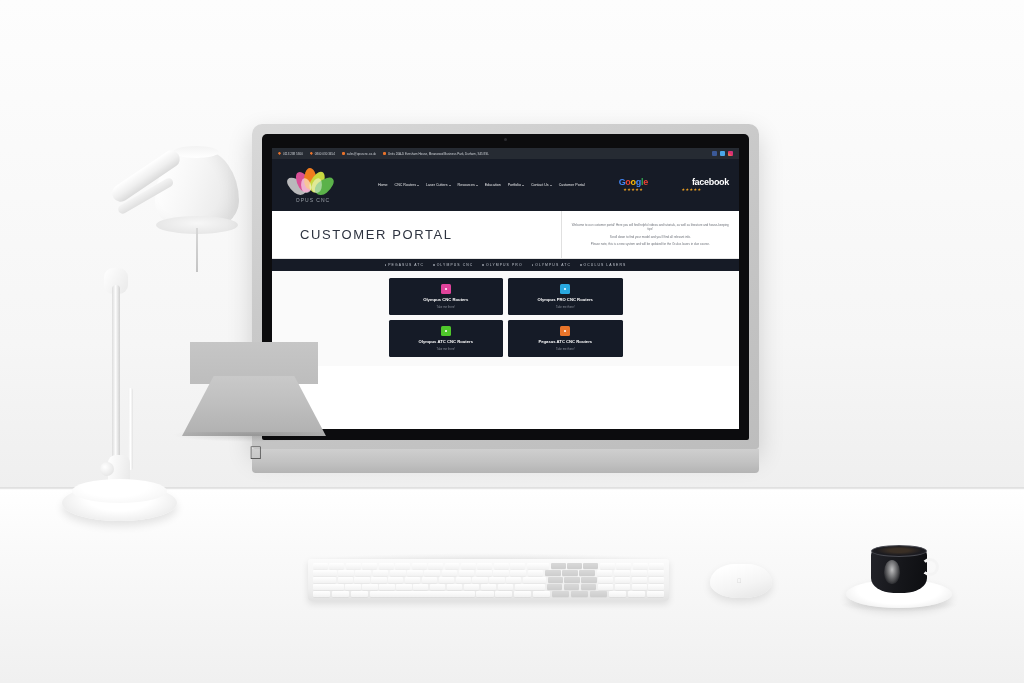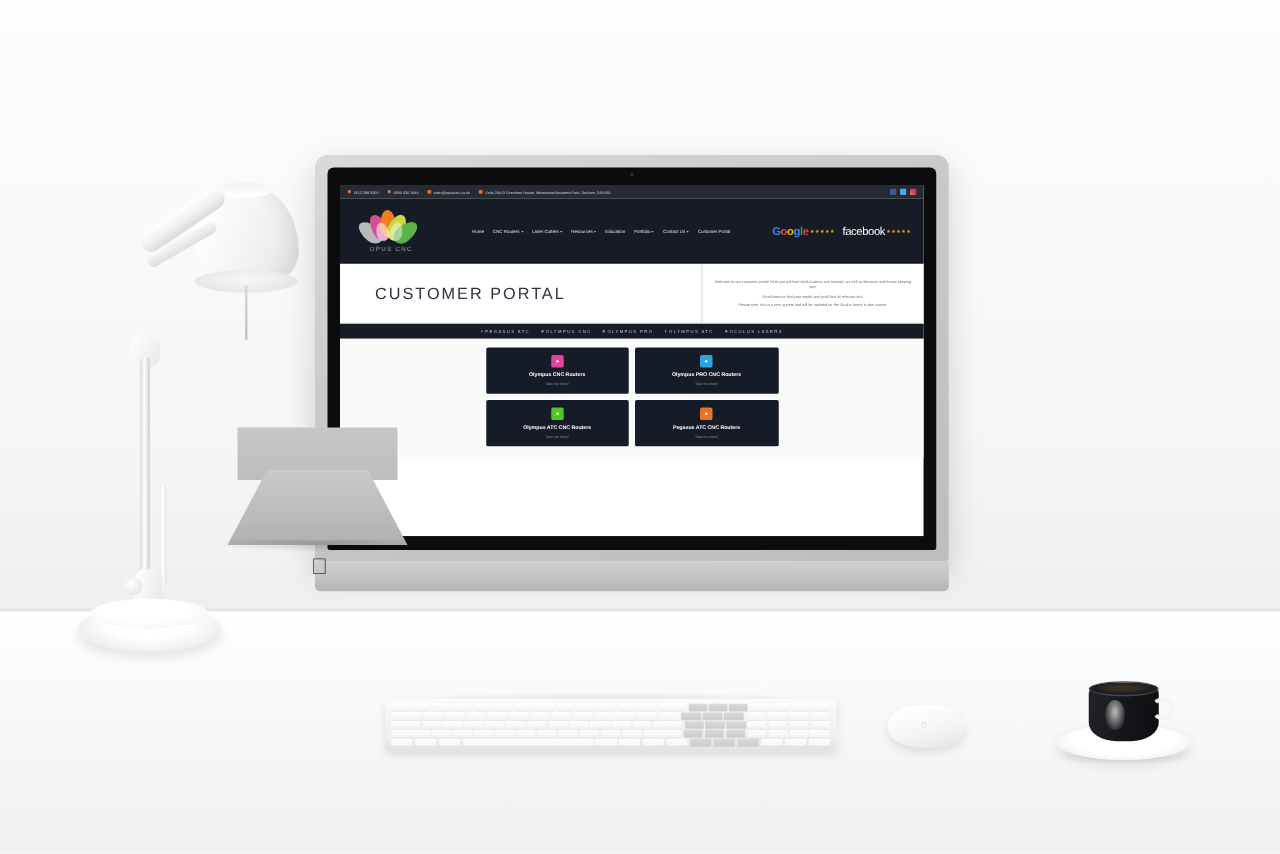--- a/index.html
+++ b/index.html
@@ -179,24 +179,24 @@
   .p5 { left:28px; top:7px; background:#5bb24a; transform: rotate(50deg); }
   .p6 { left:11px; top:10px; background:#ffffff; width:10px; height:15px; opacity:.55; transform:rotate(-14deg);}
   .p7 { left:22px; top:10px; background:#ffffff; width:10px; height:15px; opacity:.45; transform:rotate(14deg);}
   .logo-text { color:#9aa0a8; font-size:5px; letter-spacing:1px; }
 
   .nav { flex:1; display:flex; justify-content:center; gap:7px; align-items:center; }
   .nav-item { color:#e9eaec; font-size:3.6px; white-space:nowrap; display:flex; align-items:center; gap:1px; }
   .caret { width:0; height:0; border-left:1.6px solid transparent; border-right:1.6px solid transparent; border-top:1.8px solid #e9eaec; }
 
   .badges { display:flex; gap:6px; align-items:flex-start; }
-  .badge { display:flex; flex-direction:row; align-items:center; gap:1px;text-align:center; }
+  .badge { display:flex; flex-direction:column; align-items:center; gap:1px;text-align:center; }
   .g-word { font-size:9px; line-height:9px; font-weight:bold; letter-spacing:-.3px; }
   .g-b{color:#4285F4;} .g-r{color:#EA4335;} .g-y{color:#FBBC05;} .g-g{color:#34A853;}
-  .fb-word { font-size:9px; line-height:9px; font-weight:normal; color:#fff; letter-spacing:-.3px; }
+  .fb-word { font-size:9px; line-height:9px; font-weight:bold; color:#fff; letter-spacing:-.3px;margin-left:38px; }
   .stars { color:#f5a623; font-size:4px; letter-spacing:.4px; line-height:4px; }
 
   .hero { height:48px; background:#ffffff; display:flex; border-bottom:1px solid #e6e6e6; }
   .hero-left { flex:0 0 62%; display:flex; align-items:center; padding-left:28px; border-right:1px solid #e0e0e0; }
   .hero-title { color:#2d3340; font-size:13px; letter-spacing:1.6px; font-weight:300; }
   .hero-right { flex:1; display:flex; flex-direction:column; justify-content:center; gap:3px; padding:0 8px; }
   .hero-p { color:#6c7078; font-size:3px; line-height:1.5; text-align:center; }
 
   .strip {
     height:12px; background:#161b26; display:flex; align-items:center;

